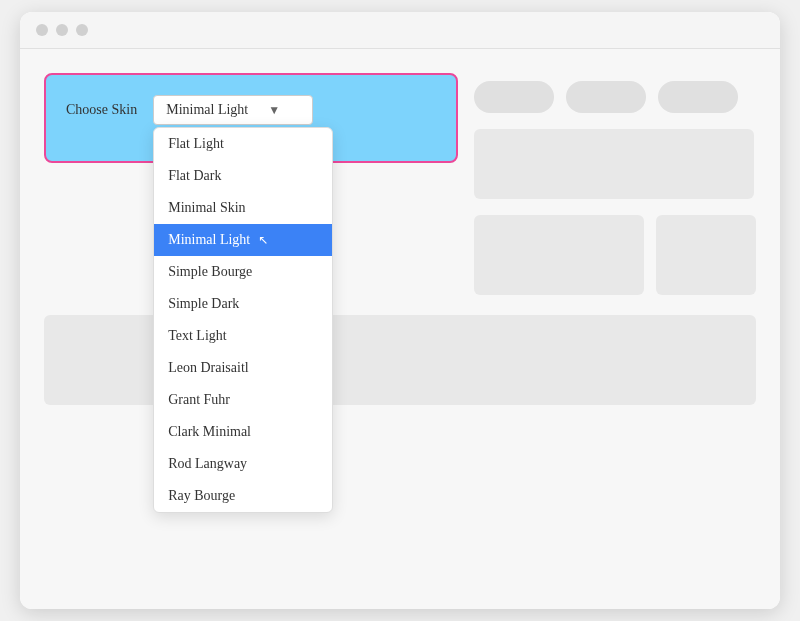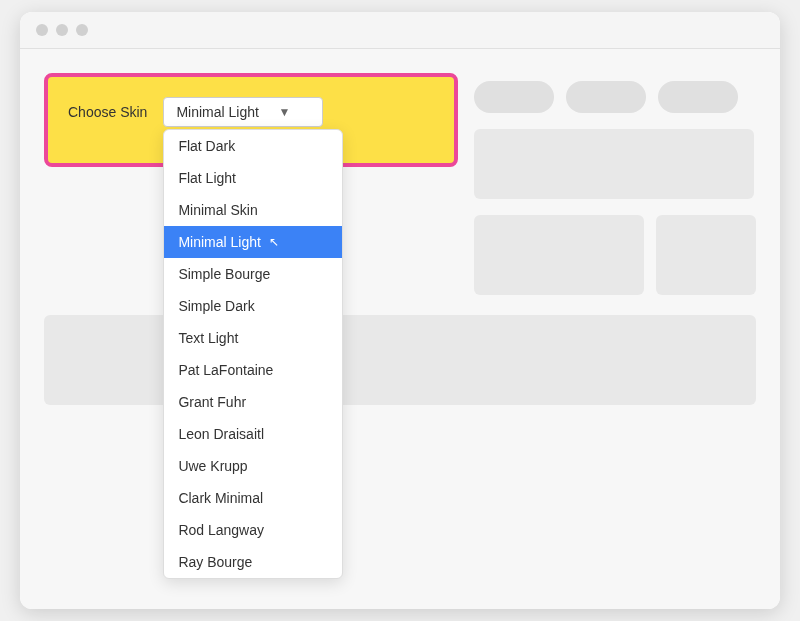--- a/index.html
+++ b/index.html
@@ -37,26 +37,27 @@
       background: #d0d0d0;
     }
 
     .browser-content {
       background: #f7f7f7;
       padding: 24px;
       min-height: 560px;
     }
 
     .settings-panel {
-      background: #fde047;
-      border: 4px solid #ec4899;
+      background: #7dd3fc;
+      border: 2px solid #ec4899;
       border-radius: 8px;
       padding: 20px;
       width: 440px;
       position: relative;
+      font-family: Liberation Serif, serif;
     }
 
     .choose-skin-row {
       display: flex;
       align-items: center;
       gap: 16px;
       margin-bottom: 16px;
     }
 
     .choose-skin-label {
@@ -151,52 +152,46 @@
           <span class="choose-skin-label">Choose Skin</span>
 
           <div style="position:relative;">
             <div class="skin-select-display">
               <span>Minimal Light</span>
               <span class="dropdown-arrow">▼</span>
             </div>
 
             <div class="dropdown-menu">
               <div class="dropdown-item">
+                <span>Flat Light</span>
+              </div>
+              <div class="dropdown-item">
                 <span>Flat Dark</span>
-              </div>
-              <div class="dropdown-item">
-                <span>Flat Light</span>
               </div>
               <div class="dropdown-item">
                 <span>Minimal Skin</span>
               </div>
               <div class="dropdown-item selected">
                 <span>Minimal Light</span>
                 <span class="cursor-arrow">↖</span>
               </div>
               <div class="dropdown-item">
                 <span>Simple Bourge</span>
               </div>
               <div class="dropdown-item">
                 <span>Simple Dark</span>
               </div>
               <div class="dropdown-item">
                 <span>Text Light</span>
               </div>
               <div class="dropdown-item">
-                <span>Pat LaFontaine</span>
+                <span>Leon Draisaitl</span>
               </div>
               <div class="dropdown-item">
                 <span>Grant Fuhr</span>
-              </div>
-              <div class="dropdown-item">
-                <span>Leon Draisaitl</span>
-              </div>
-              <div class="dropdown-item">
-                <span>Uwe Krupp</span>
               </div>
               <div class="dropdown-item">
                 <span>Clark Minimal</span>
               </div>
               <div class="dropdown-item">
                 <span>Rod Langway</span>
               </div>
               <div class="dropdown-item">
                 <span>Ray Bourge</span>
               </div>

